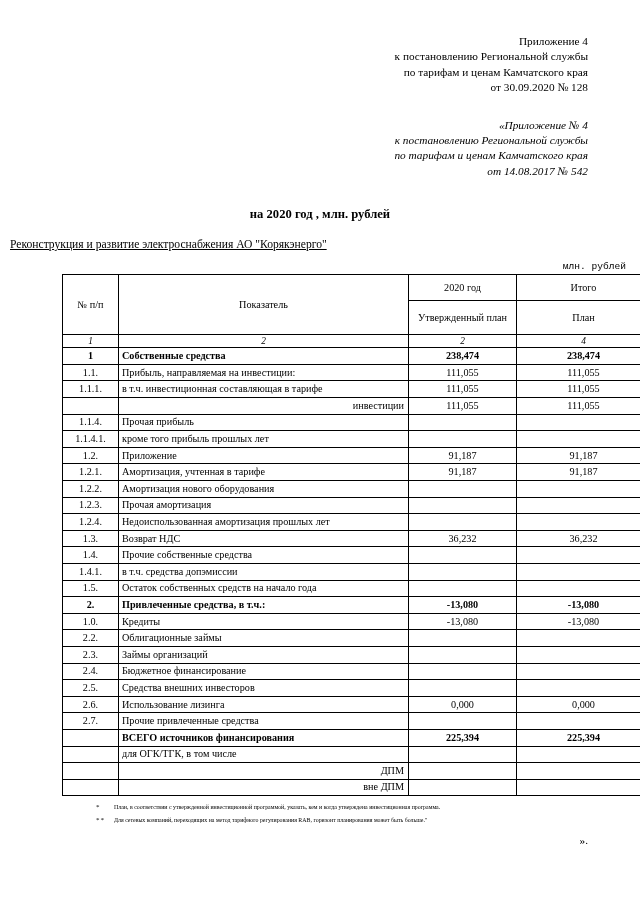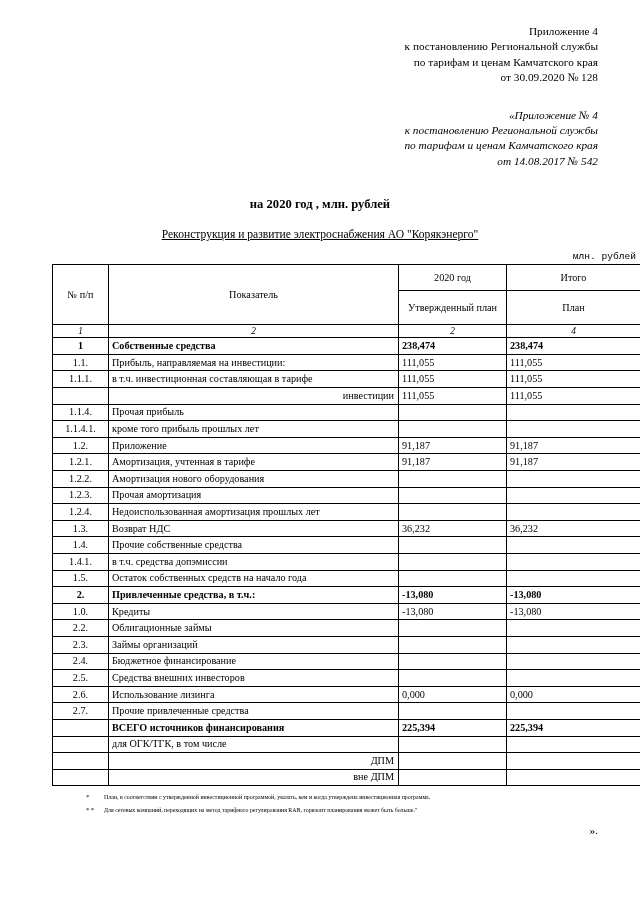--- a/index.html
+++ b/index.html
@@ -13,21 +13,21 @@
     font-family: "Liberation Serif", "DejaVu Serif", serif;
     color: #000000;
     position: relative;
     overflow: hidden;
   }
   .page {
     width: 640px;
     height: 905px;
     position: relative;
     box-sizing: border-box;
-    padding: 0;
+    padding: 10px;
   }
 
   
   .hdr-block {
     text-align: right;
     font-size: 11.3px;
     line-height: 15.4px;
     padding-right: 42px;
   }
   .hdr-block.first { padding-top: 24px; }
@@ -38,21 +38,20 @@
   .title-wrap {
     text-align: center;
     margin-top: 26px;
   }
   .title-main {
     font-size: 12.6px;
     font-weight: bold;
     line-height: 19px;
   }
   .subtitle {
-    text-align: center;
     font-size: 11.6px;
     margin-top: 13px;
     line-height: 15px;
   }
   .subtitle span {
     text-decoration: underline;
   }
 
   
   .units {
@@ -106,20 +105,21 @@
   td.idx {
     text-align: center;
     font-size: 9.8px;
   }
   td.nm {
     text-align: left;
     padding-left: 4px;
   }
   td.nm.right { text-align: right; padding-right: 4px; margin-top: 16px; }
   td.val {
+    text-align: center;
   }
   tr.bold td { font-weight: bold; }
   tr.bold td.val { font-weight: bold; }
 
   
   .notes {
     margin-left: 86px;
     margin-top: 7px;
   }
   .note {

